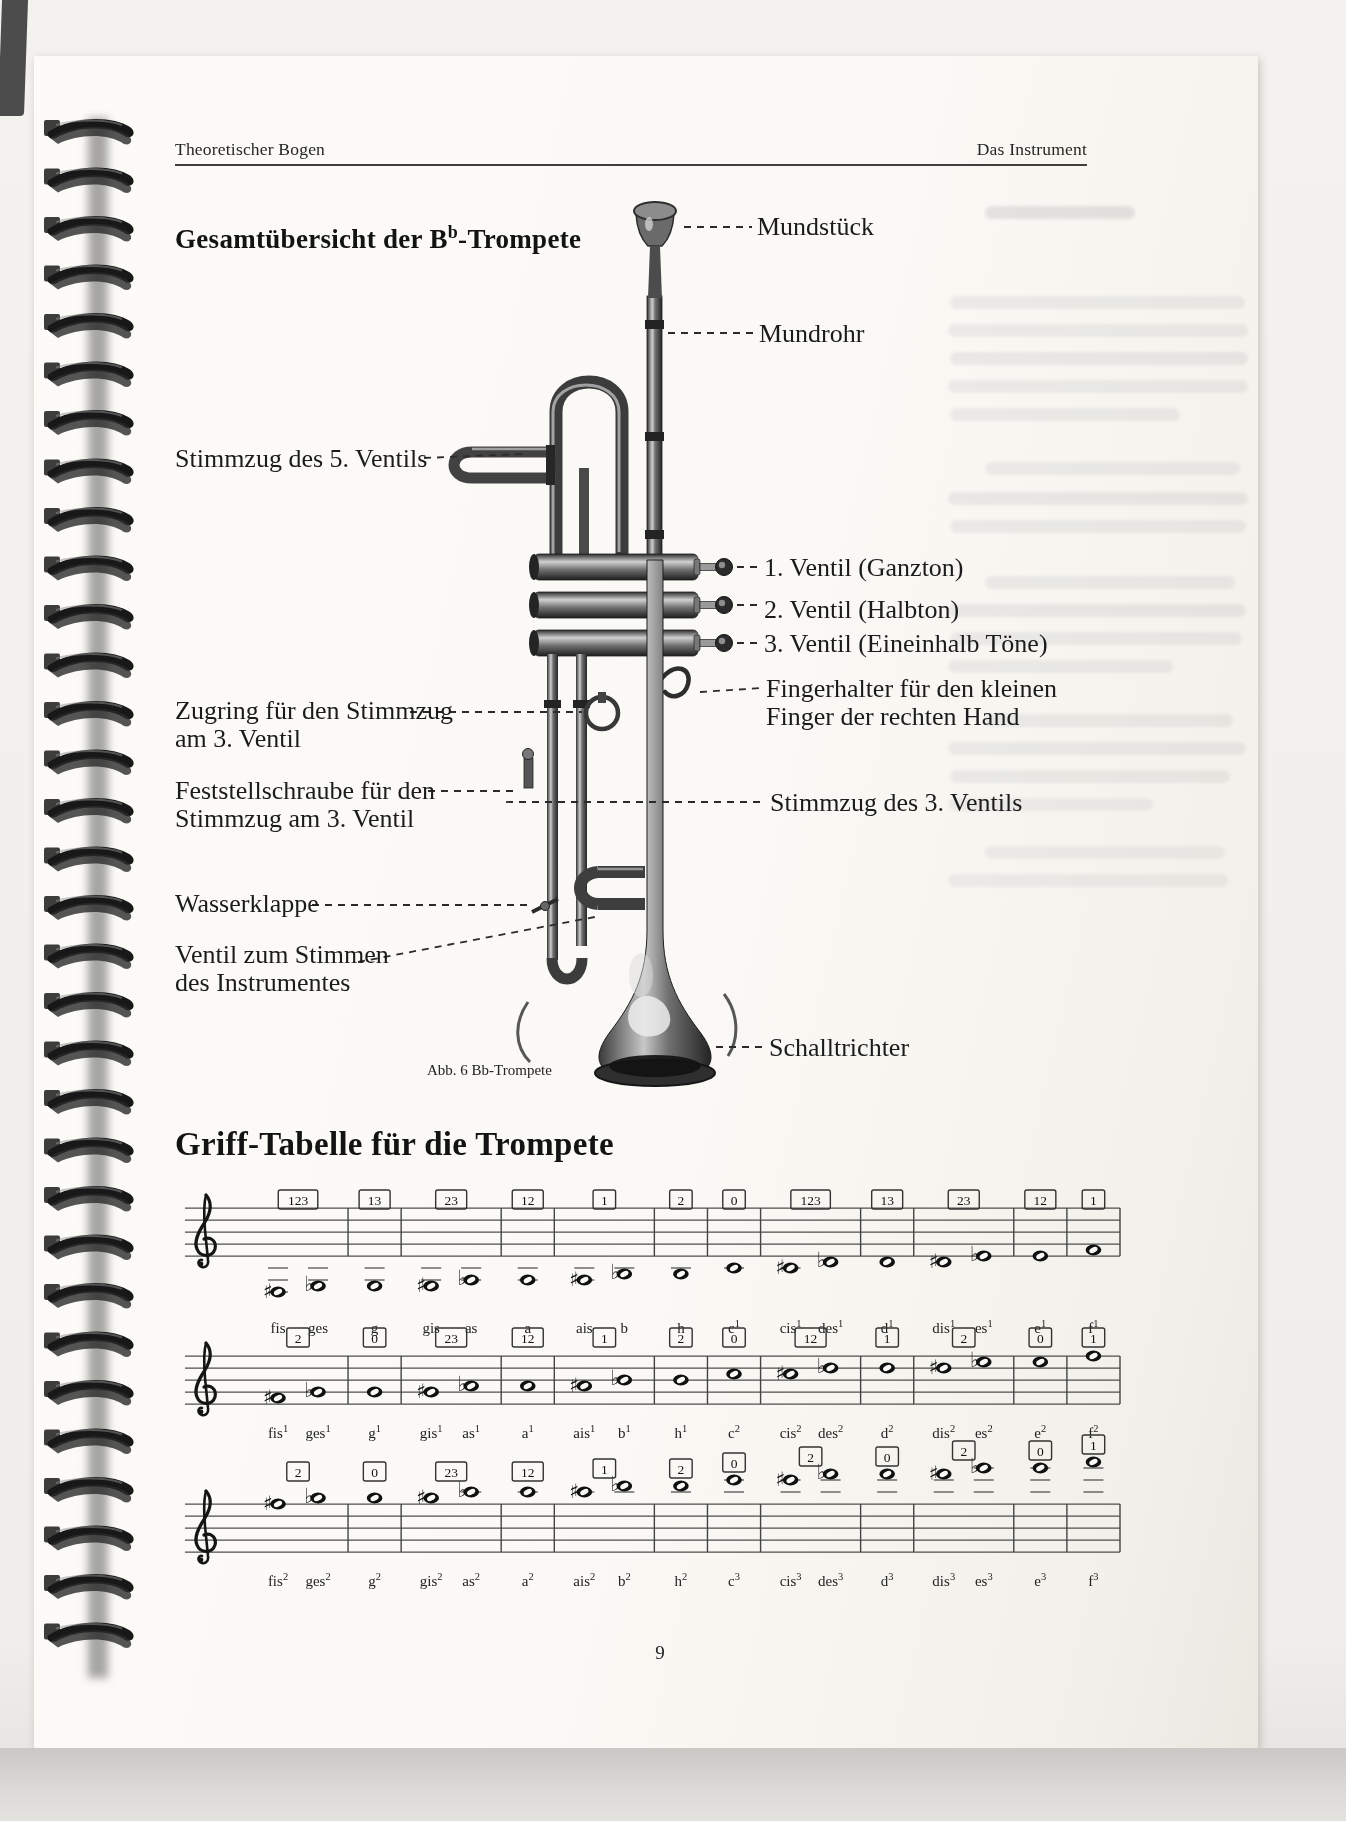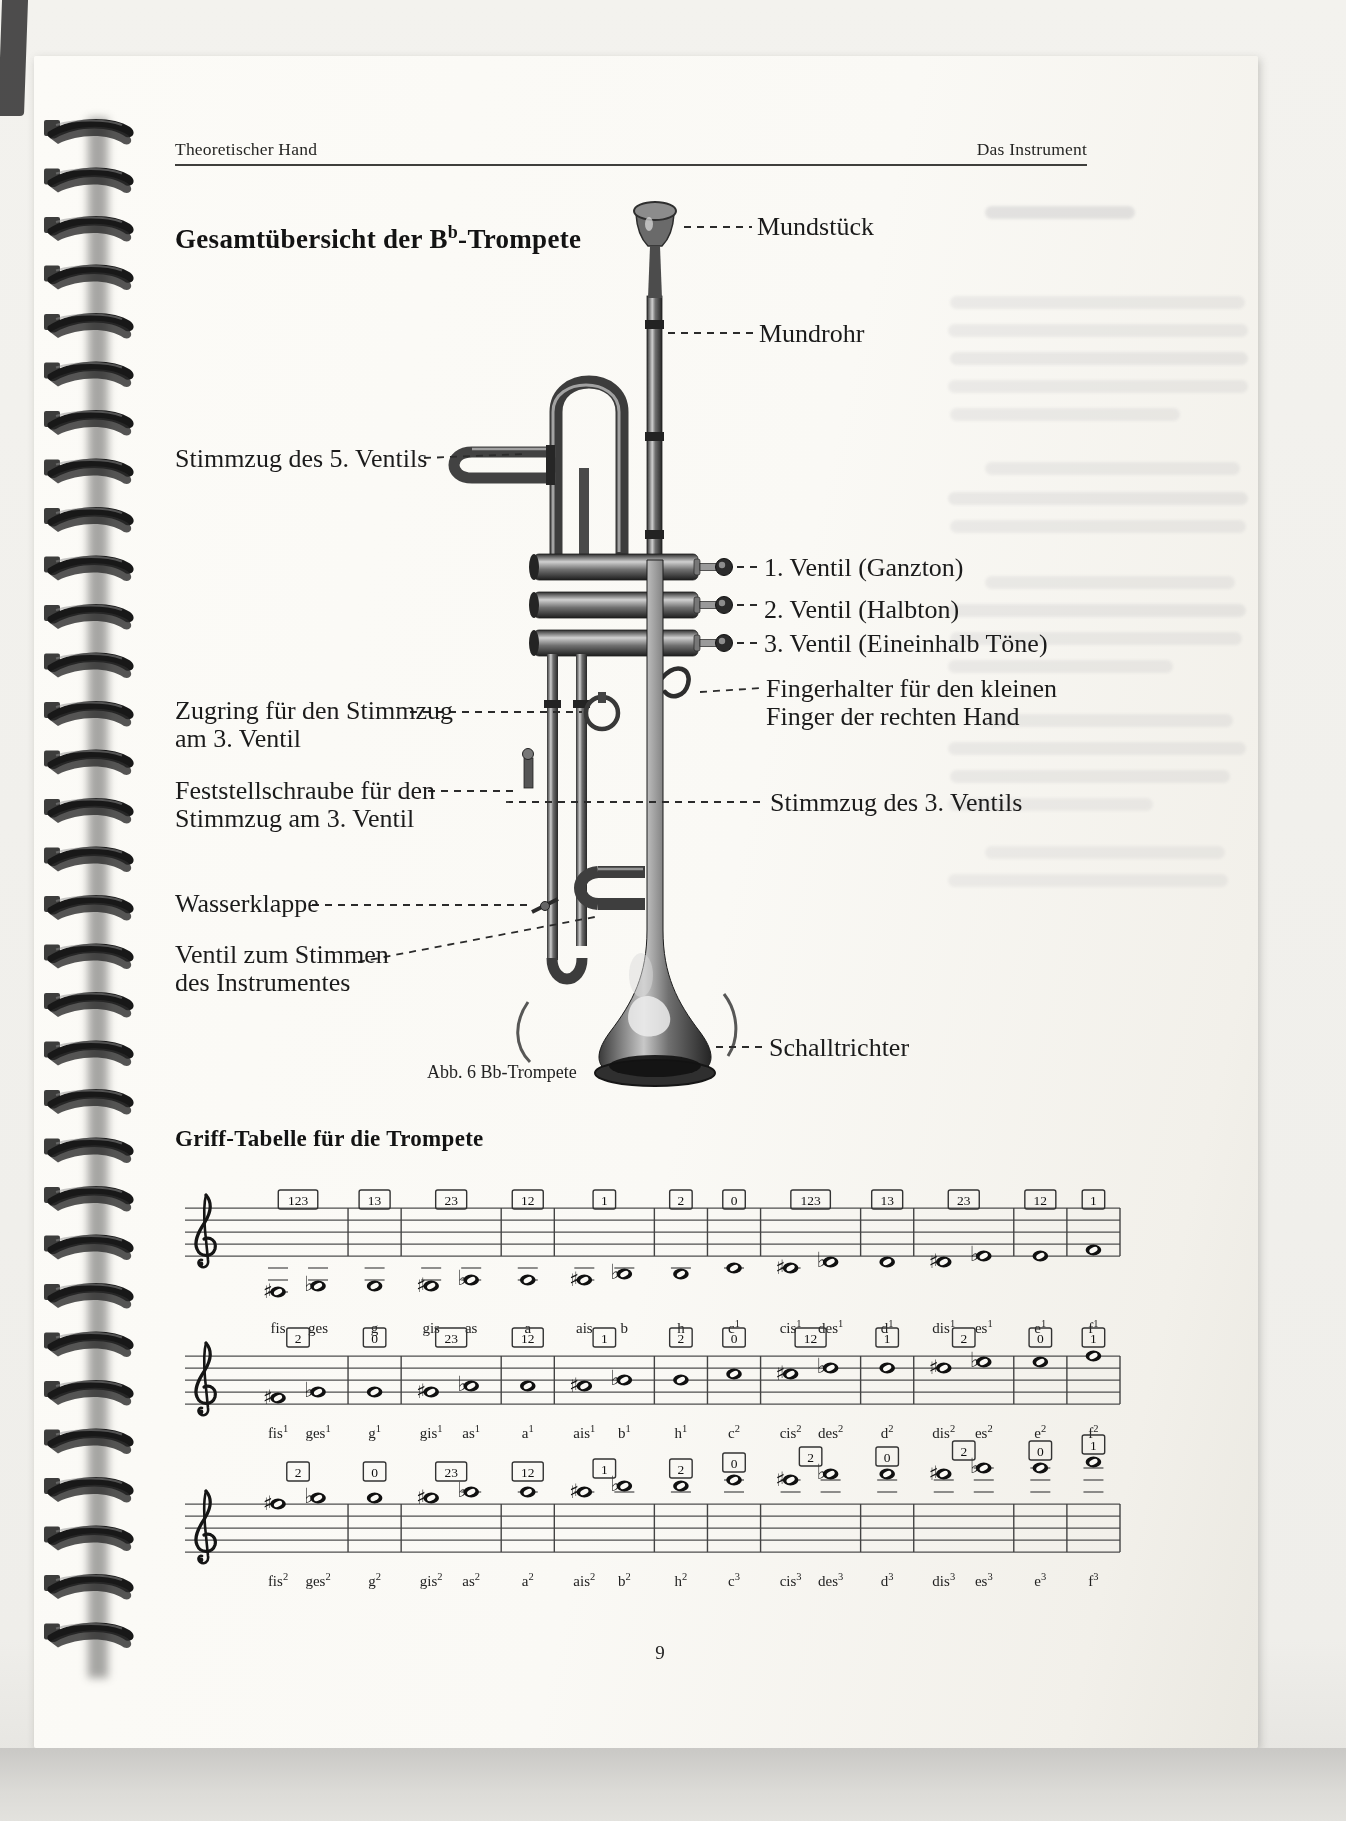--- a/index.html
+++ b/index.html
@@ -28,25 +28,25 @@
   }
   .header-text{position:absolute;bottom:4px;font-size:17.5px;letter-spacing:.2px;color:#262624;}
   .header-left{left:0;}
   .header-right{right:0;text-align:center;}
   .fig-title{
     position:absolute;left:175px;top:222px;font-size:27px;font-weight:bold;color:#131313;
     letter-spacing:.3px;
   }
   .fig-title sup{font-size:18px;}
   .tbl-title{
-    position:absolute;left:175px;top:1126px;font-size:23px;font-weight:bold;color:#131313;
+    position:absolute;left:175px;top:1126px;font-size:33px;font-weight:bold;color:#131313;
     letter-spacing:.3px;
   }
   .lbl{position:absolute;font-size:26px;line-height:28px;color:#1b1b1b;white-space:nowrap;}
-  .caption{position:absolute;left:427px;top:1062px;font-size:18px;color:#222;}
+  .caption{position:absolute;left:427px;top:1062px;font-size:15px;color:#222;}
   .page-num{position:absolute;left:620px;top:1642px;width:80px;text-align:center;font-size:19px;color:#222;}
   .ghost{position:absolute;border-radius:7px;background:#6b6b78;filter:blur(1.4px);height:13px;}
   svg#gfx{position:absolute;left:0;top:0;pointer-events:none;}
 </style>
 </head>
 <body>
 
 <div class="page"></div>
 <div class="corner-mark"></div>
 
@@ -66,21 +66,21 @@
     <div class="ghost" style="left: 948px; top: 660px; width: 225px; opacity: 0.09;"></div>
     <div class="ghost" style="left: 985px; top: 714px; width: 248px; opacity: 0.09;"></div>
     <div class="ghost" style="left: 948px; top: 742px; width: 298px; opacity: 0.09;"></div>
     <div class="ghost" style="left: 950px; top: 770px; width: 280px; opacity: 0.09;"></div>
     <div class="ghost" style="left: 948px; top: 798px; width: 205px; opacity: 0.08;"></div>
     <div class="ghost" style="left: 985px; top: 846px; width: 240px; opacity: 0.08;"></div>
     <div class="ghost" style="left: 948px; top: 874px; width: 280px; opacity: 0.08;"></div>
   </div>
 
 <div class="header-rule">
-  <span class="header-text header-left">Theoretischer Hand</span>
+  <span class="header-text header-left">Theoretischer Bogen</span>
   <span class="header-text header-right">Das Instrument</span>
 </div>
 
 <div class="fig-title"><span>Gesamtübersicht der B</span><sup>b</sup><span>-Trompete</span></div>
 
 <svg id="gfx" width="1346" height="1821" viewBox="0 0 1346 1821">
   <defs>
     <linearGradient id="gTube" x1="0" y1="0" x2="1" y2="0">
       <stop offset="0" stop-color="#303030"></stop>
         <stop offset=".35" stop-color="#cfcfcf"></stop>

